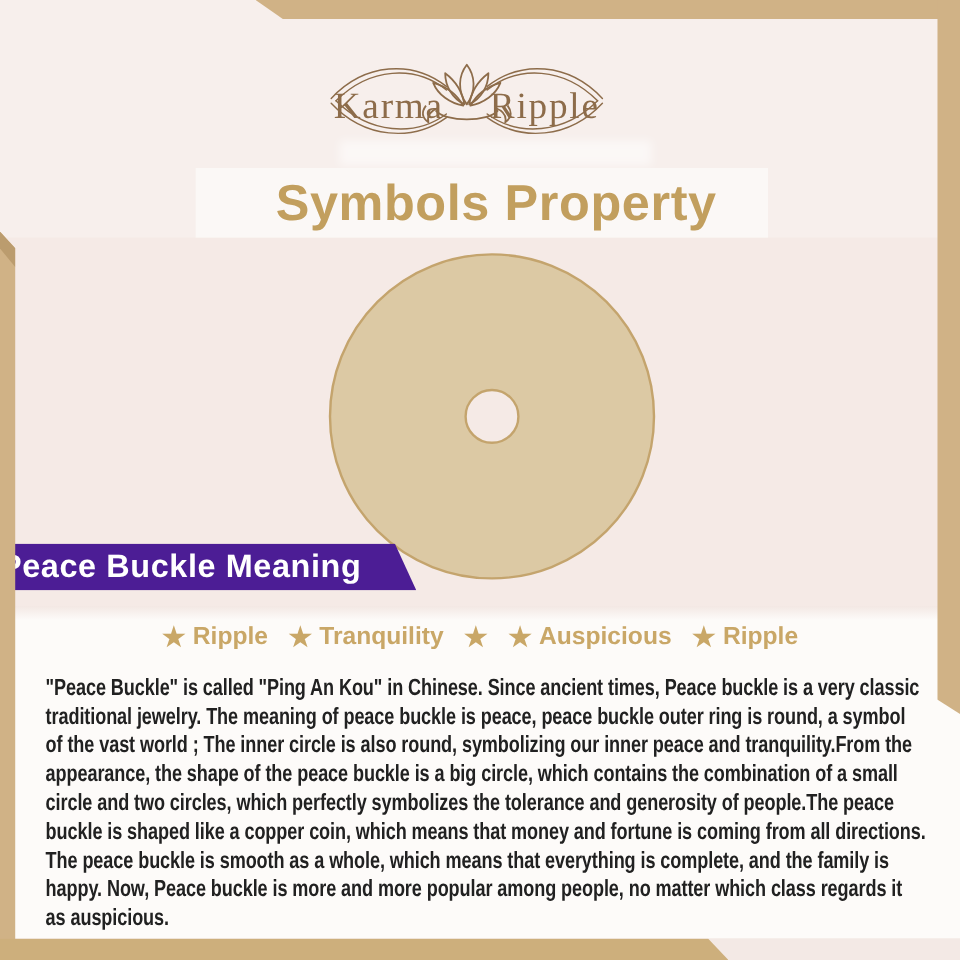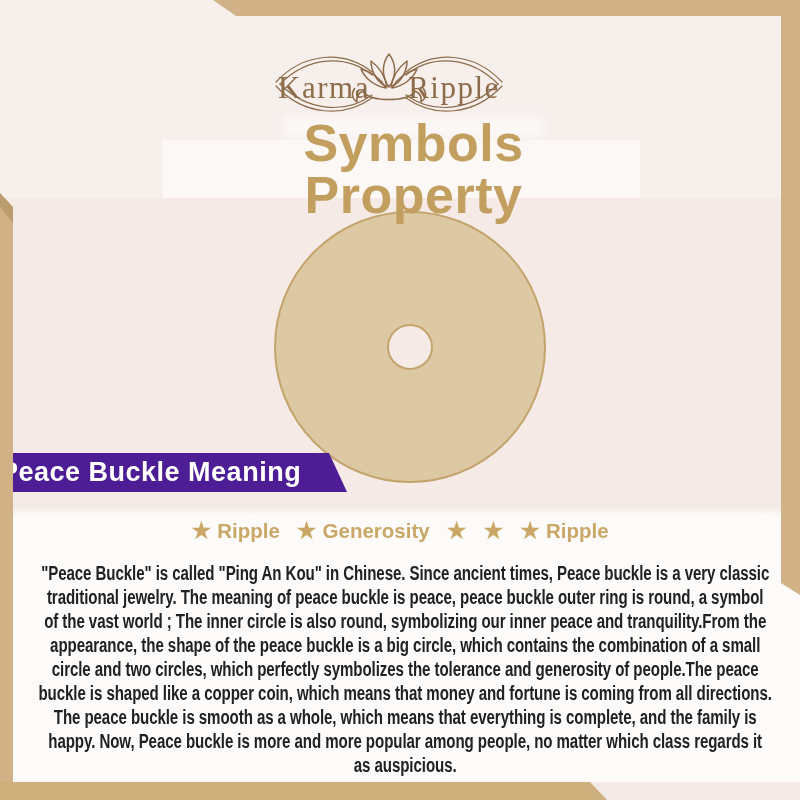--- a/index.html
+++ b/index.html
@@ -1,20 +1,19 @@
 <!DOCTYPE html>
 <html><head>
 <meta charset="utf-8">
 <style>
   html,body{margin:0;padding:0;background:#e9e2dd;}
   .stage{
     position:relative;width:800px;height:800px;overflow:hidden;
     background:#f7efec;
     font-family:"Liberation Sans",sans-serif;
-    text-align:center;
   }
   
   .bg-mid{position:absolute;left:0;top:198px;width:800px;height:307px;background:#f5eae6;}
   .panel{
     position:absolute;left:0;top:505px;width:800px;height:277px;
     background:linear-gradient(180deg,#f3e8e4 0,#fdfbf9 12px,#fdfbf9 100%);
     z-index:2;
   }
   .bottom-strip{position:absolute;left:0;top:782px;width:800px;height:18px;background:#f3e9e5;z-index:2;}
 
@@ -41,21 +40,21 @@
   
   .ghost{position:absolute;left:283px;top:117px;width:260px;height:21px;
     background:rgba(255,255,255,.55);filter:blur(4px);z-index:3;}
 
   
   .title-banner{
     position:absolute;left:163px;top:140px;width:477px;height:58px;background:#fbf8f6;
     display:flex;align-items:center;justify-content:center;z-index:4;
   }
   .title-banner .title{
-    font-size:52px;font-weight:bold;color:#c29f5e;letter-spacing:.5px;line-height:1;margin-left:24px;
+    font-size:42px;font-weight:bold;color:#c29f5e;letter-spacing:.5px;line-height:1;margin-left:24px;
   }
 
   
   .buckle{
     position:absolute;left:274px;top:211px;width:272px;height:272px;border-radius:50%;
     background:#dcc9a4;border:2px solid #c4a46d;box-sizing:border-box;z-index:3;
   }
   .buckle-hole{
     position:absolute;left:50%;top:50%;width:46px;height:46px;margin:-23px 0 0 -23px;
     border-radius:50%;background:#f5eae6;border:2px solid #c4a46d;box-sizing:border-box;
@@ -141,27 +140,28 @@
     <div class="label">Peace Buckle Meaning</div>
   </div>
 
   <div class="stars">
     <span class="sym">
       <span class="star">★</span>
       <span>Ripple</span>
     </span>
     <span class="sym">
       <span class="star">★</span>
-      <span>Generosity</span>
+      <span>Tranquility</span>
     </span>
     <span class="sym">
       <span class="star">★</span>
     </span>
     <span class="sym">
       <span class="star">★</span>
+      <span>Auspicious</span>
     </span>
     <span class="sym">
       <span class="star">★</span>
       <span>Ripple</span>
     </span>
   </div>
 
   <div class="desc">"Peace Buckle" is called "Ping An Kou" in Chinese. Since ancient times, Peace buckle is a very classic traditional jewelry. The meaning of peace buckle is peace, peace buckle outer ring is round, a symbol of the vast world ; The inner circle is also round, symbolizing our inner peace and tranquility.From the appearance, the shape of the peace buckle is a big circle, which contains the combination of a small circle and two circles, which perfectly symbolizes the tolerance and generosity of people.The peace buckle is shaped like a copper coin, which means that money and fortune is coming from all directions. The peace buckle is smooth as a whole, which means that everything is complete, and the family is happy. Now, Peace buckle is more and more popular among people, no matter which class regards it as auspicious.</div>
 
 </div>

